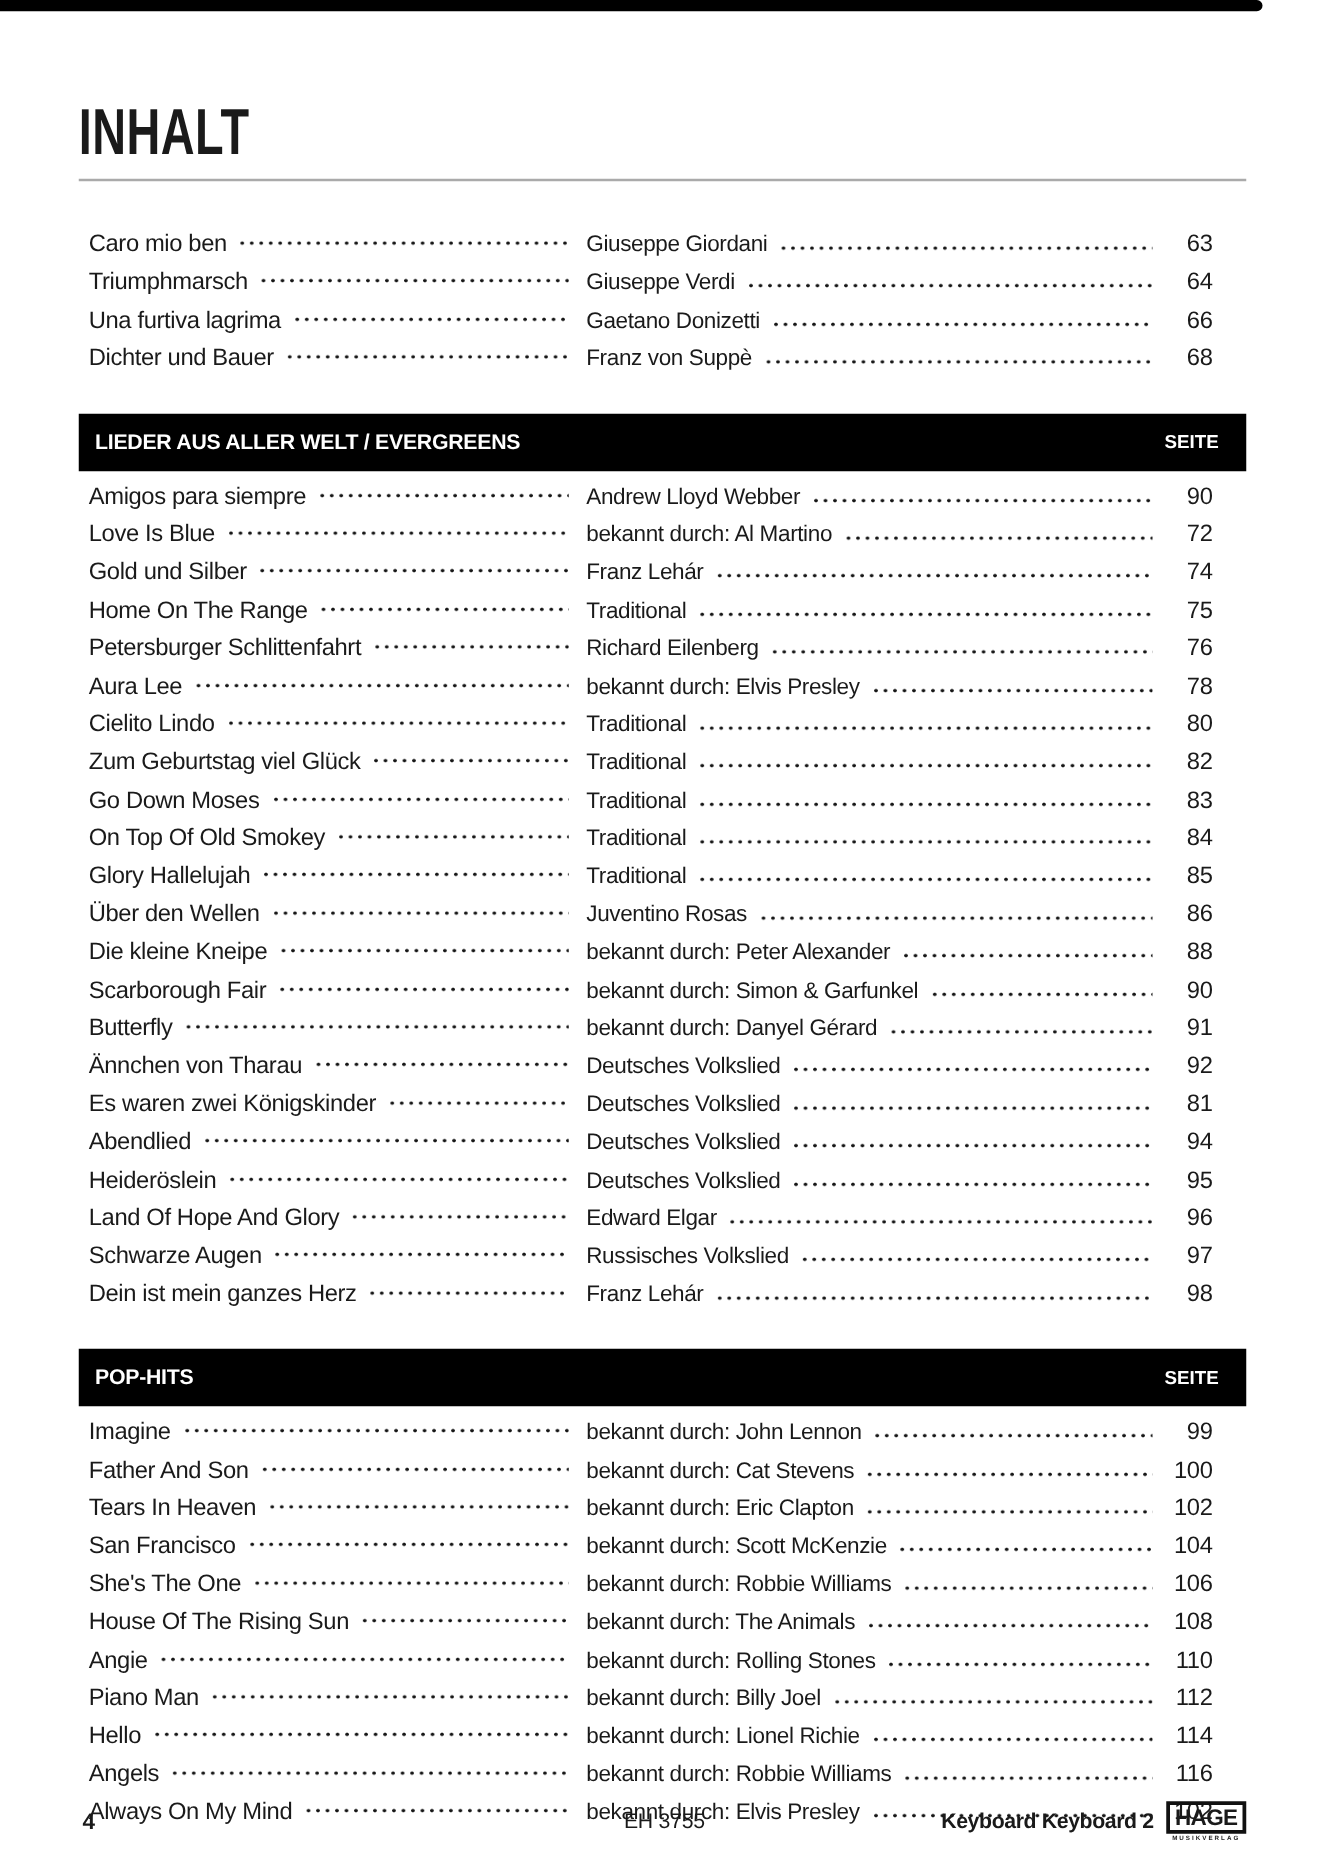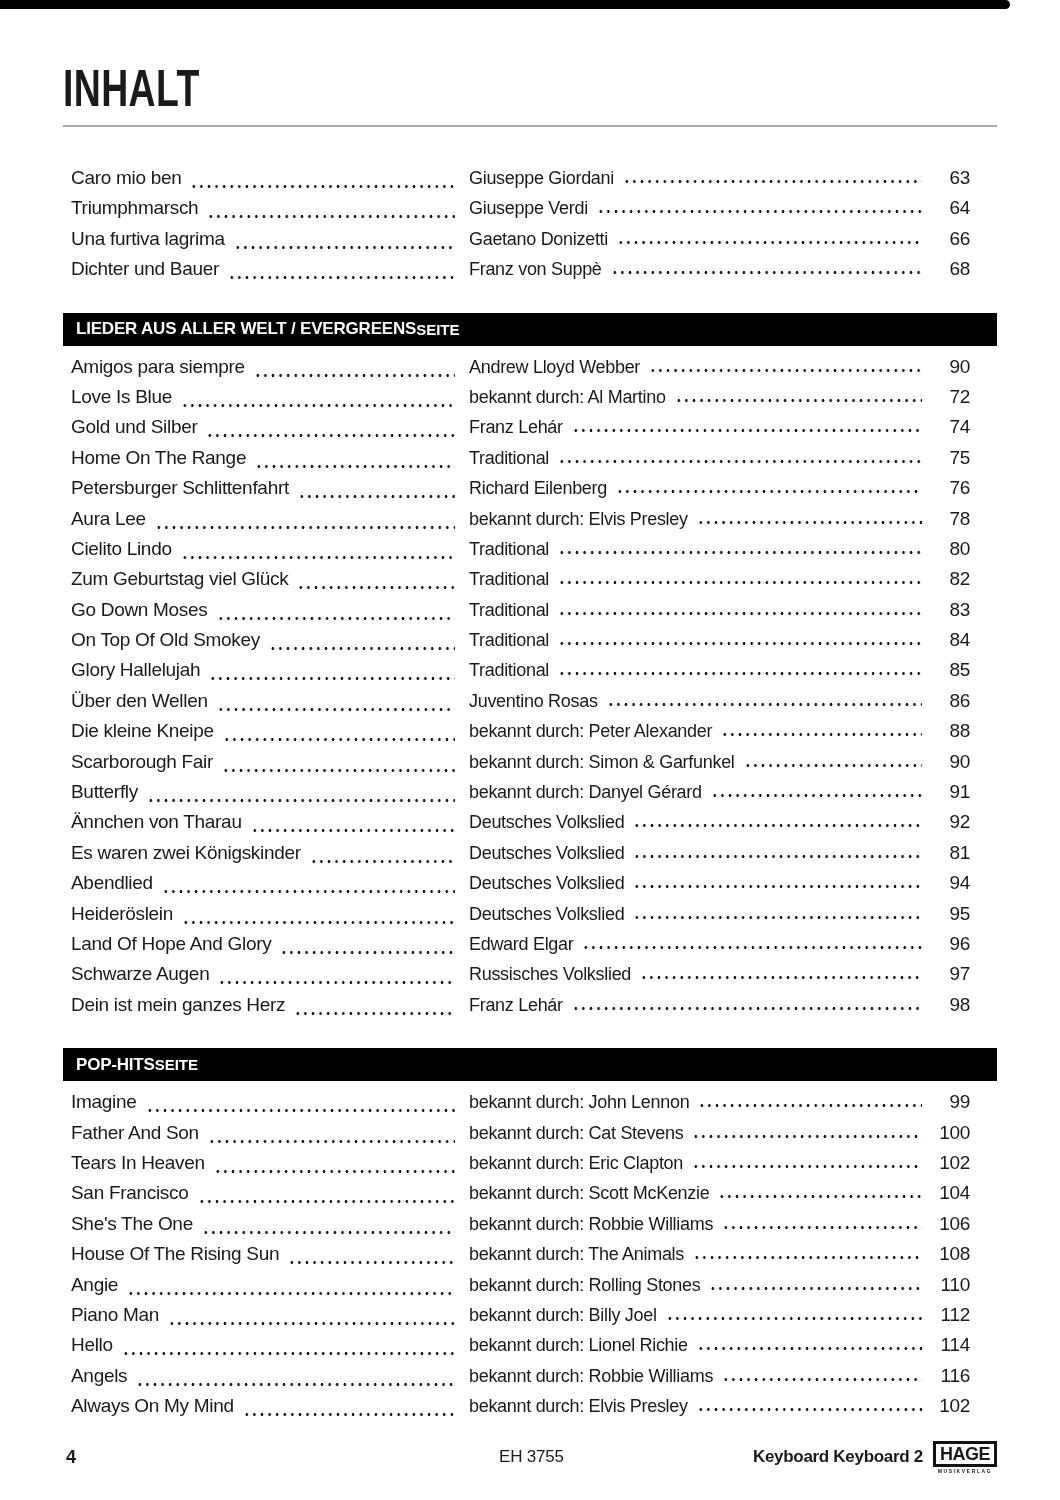--- a/index.html
+++ b/index.html
@@ -10,21 +10,21 @@
     font-family:"Liberation Sans", sans-serif;
     position:relative;
     overflow:hidden;
   }
   .topbar {
     position:absolute; top:0; left:0;
     width:1010px; height:9px;
     background:#000;
     border-radius:0 5px 5px 0;
   }
-  .content { margin:0 63px; }
+  .content { margin:18px 63px; }
 
   h1.inhalt {
     margin:0; padding-top:62px;
     font-size:52px; line-height:1.0;
     font-weight:bold;
     letter-spacing:0.5px;
     transform:scaleX(0.72);
     transform-origin:left bottom;
     white-space:nowrap;
   }
@@ -32,38 +32,38 @@
 
   .toc-rows { }
   .toc-rows.first { margin-top:40px; }
   .toc-rows.after-bar { margin-top:10px; }
 
   .row {
     display:flex; align-items:baseline;
     height:30.4px;
     padding:0 27px 0 8px;
   }
-  .left-zone { flex:0 0 398px; display:flex; align-items:flex-end; min-width:0; }
+  .left-zone { flex:0 0 398px; display:flex; align-items:flex-start; min-width:0; }
   .right-zone { flex:1 1 auto; display:flex; align-items:baseline; min-width:0; }
   .title { font-size:19px; letter-spacing:-0.3px; white-space:nowrap; }
   .composer { font-size:18px; letter-spacing:-0.3px; white-space:nowrap; }
   .lead {
     flex:1 1 auto;
     height:12px;
     margin:0 14px 0 9px;
     background-image:radial-gradient(circle, #161616 1.15px, transparent 1.6px);
     background-size:7.6px 5px;
     background-repeat:repeat-x;
     background-position:left bottom;
   }
   .pagenum { flex:0 0 auto; min-width:34px; text-align:right; font-size:19px; letter-spacing:-0.3px; }
 
   .sec-bar {
-    height:33px; background:#000; color:#fff;
-    display:flex; align-items:center;
+    height:46px; background:#000; color:#fff;
+    display:flex; justify-content:space-between; align-items:center;
     padding:0 22px 0 13px;
     margin-top:24px;
   }
   .sec-title { font-size:17px; font-weight:bold; letter-spacing:-0.2px; white-space:nowrap; }
   .sec-seite { font-size:15px; font-weight:bold; letter-spacing:0; }
 
   .footer {
     position:absolute; left:63px; right:63px; top:1441px;
     display:flex; align-items:flex-start;
   }

